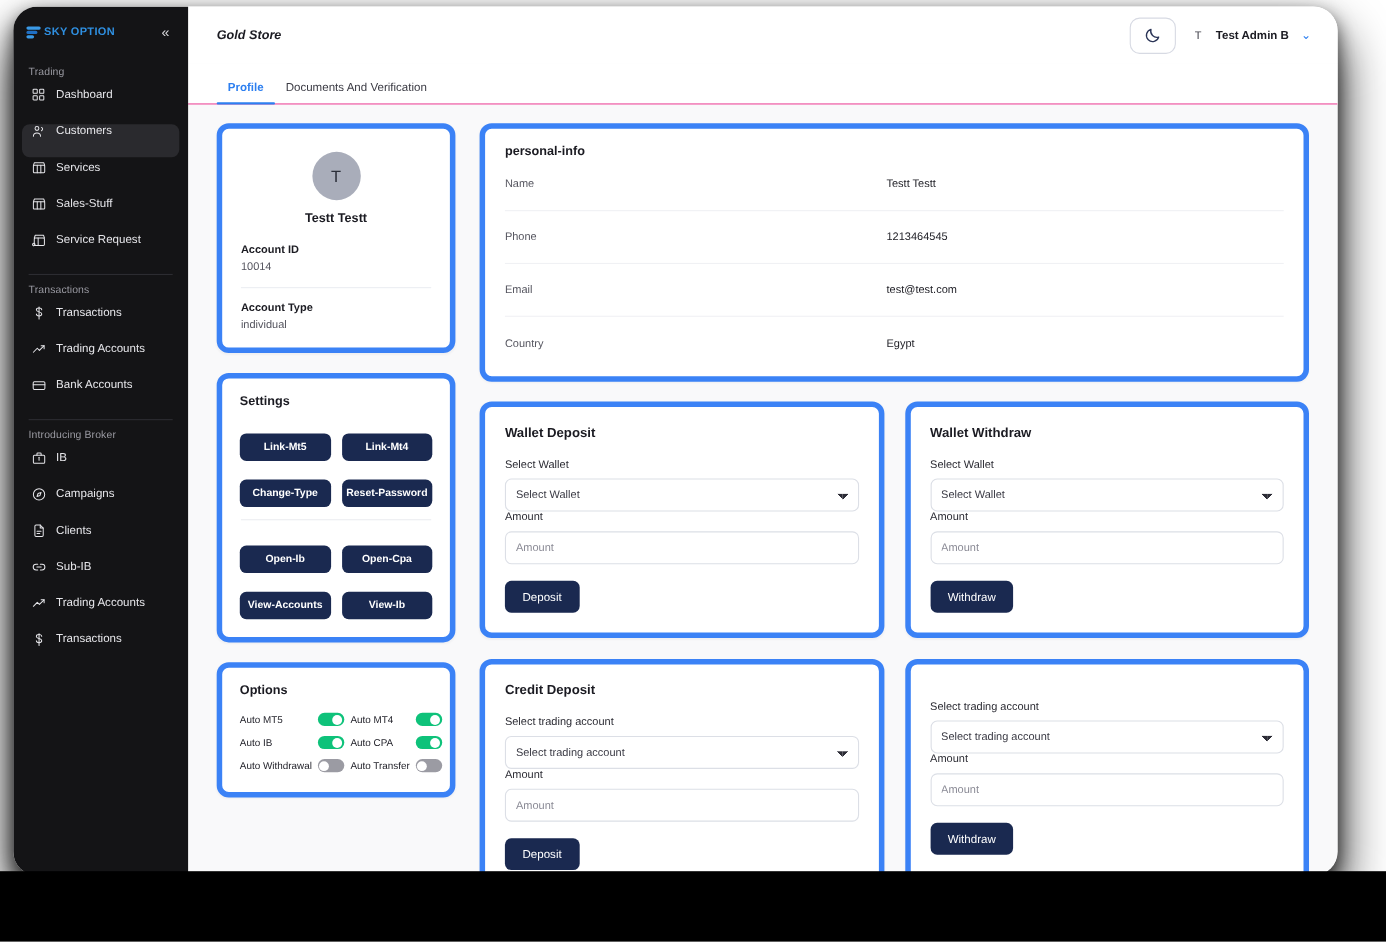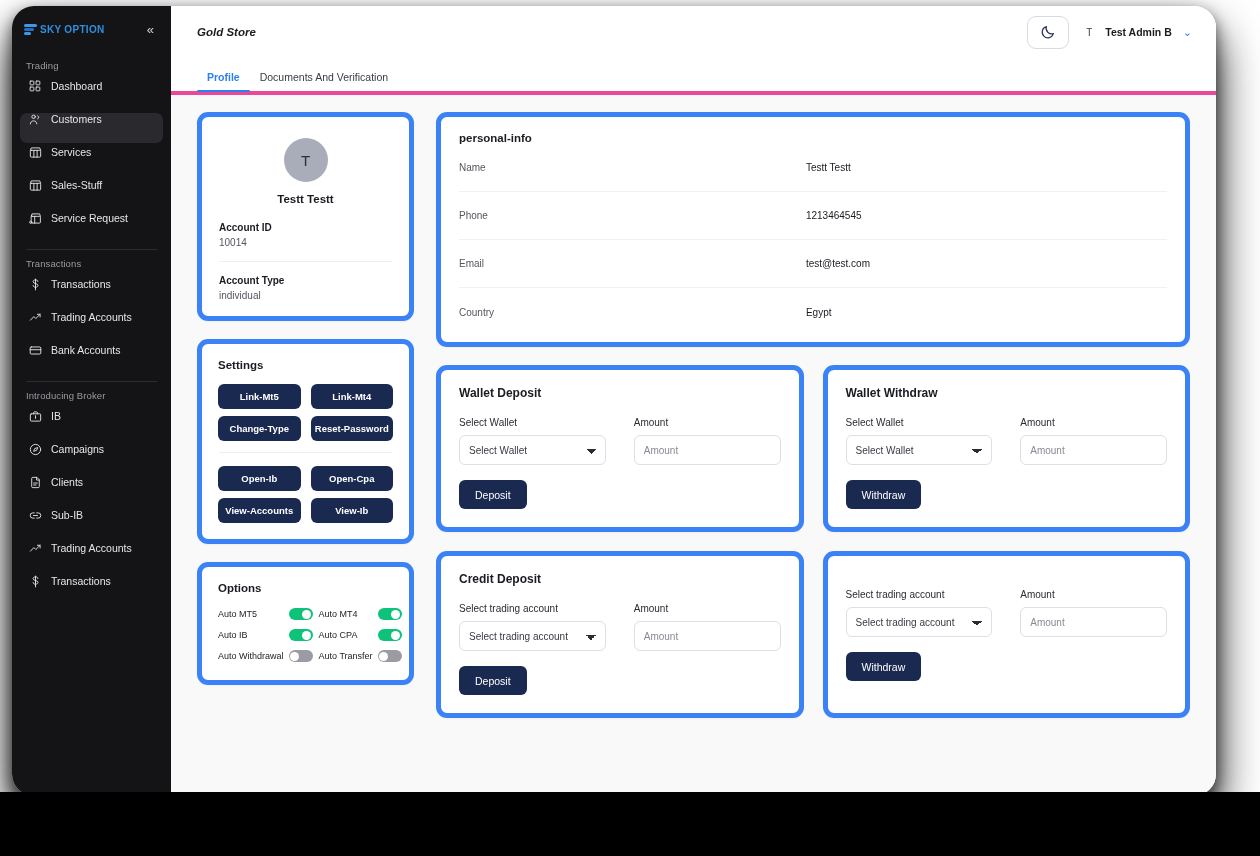--- a/index.html
+++ b/index.html
@@ -159,21 +159,21 @@
   .chev { color: #2d7ff0; font-size: 11px; line-height: 1; }
 
   
   #tabs-bar {
     height: 37px;
     flex: 0 0 37px;
     background: #ffffff;
     display: flex;
     align-items: flex-end;
     padding: 0 26px;
-    border-bottom: 4px solid #ec4899;
+    border-bottom: 1px solid #ec4899;
   }
   .tab {
     font-size: 10.5px;
     padding: 0 10px 8px 10px;
     color: #3b3b44;
     cursor: pointer;
     position: relative;
     white-space: nowrap;
   }
   .tab.active { color: #2d7ff0; font-weight: bold; }
@@ -240,20 +240,21 @@
     background: #1a2950;
     color: #ffffff;
     font-size: 9.5px;
     font-weight: bold;
     border: none;
     border-radius: 6px;
     height: 25px;
     cursor: pointer;
     font-family: inherit;
     white-space: nowrap;
+    margin-top: 10px;
   }
   .btn-grid-sep { height: 1px; background: #ebedf1; margin: 11px 1px 0 1px; }
 
   
   #options-card { padding: 15px 16px 18px 16px; }
   .opt-grid {
     display: grid;
     grid-template-columns: 1fr 1fr;
     gap: 9px 6px;
     margin-top: 14px;
@@ -299,21 +300,21 @@
   
   .tx-grid {
     display: grid;
     grid-template-columns: 1fr 1fr;
     gap: 19px;
   }
   .tx-card { padding: 16px 18px 18px 18px; }
   .tx-title { font-size: 12px; font-weight: bold; color: #1b1b22; }
   .tx-fields {
     display: grid;
-    grid-template-columns: 1fr 1fr;
+    grid-template-columns: 1fr;
     gap: 0 28px;
     margin-top: 17px;
   }
   .fld-label { font-size: 10px; color: #2b2b33; margin-bottom: 7px; }
   .fld-select, .fld-input {
     width: 100%;
     height: 30px;
     border: 1px solid #dcdfe6;
     border-radius: 6px;
     background: #ffffff;

